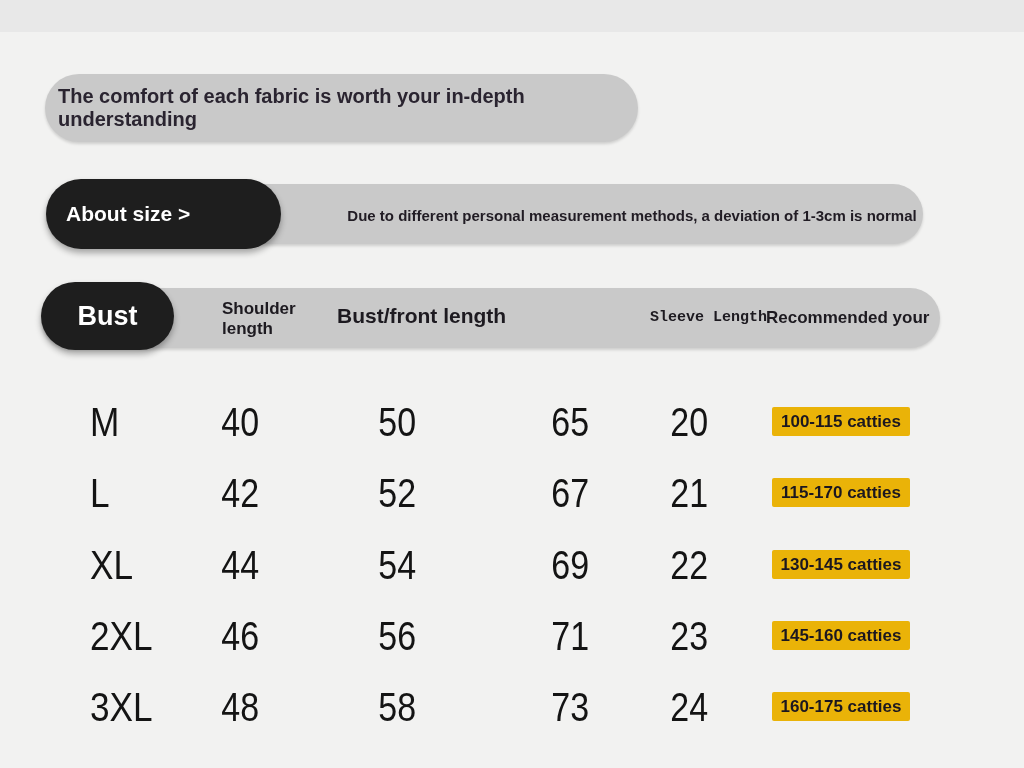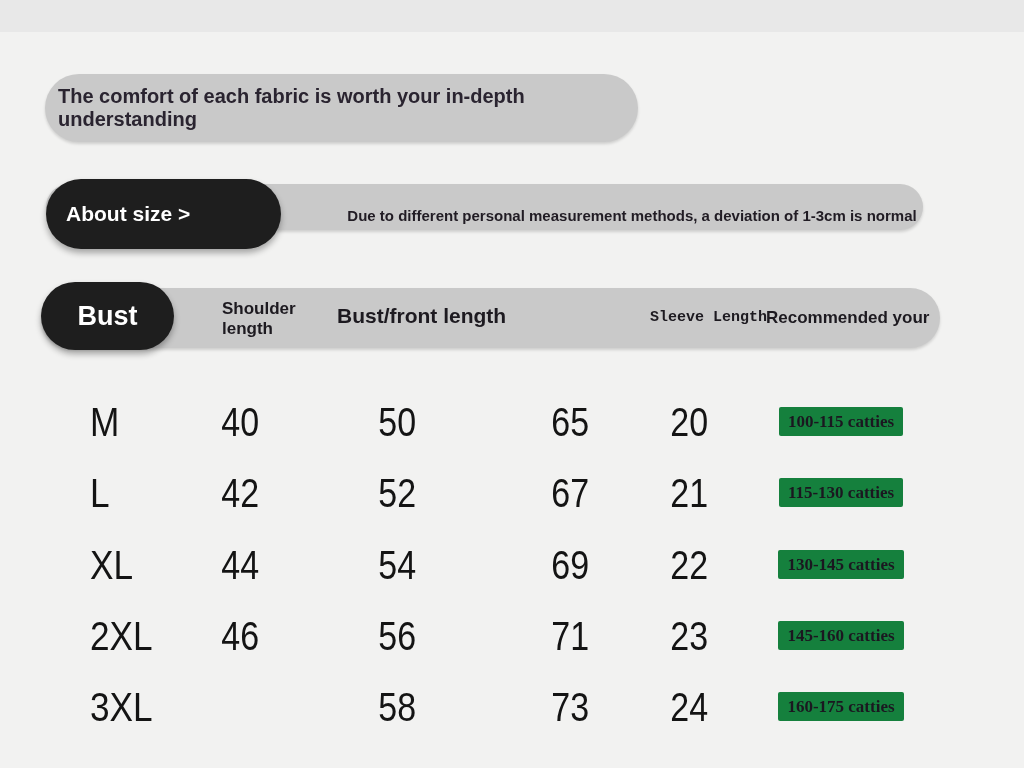--- a/index.html
+++ b/index.html
@@ -42,21 +42,21 @@
     padding-left: 13px;
     font-size: 20px;
     font-weight: bold;
     color: #2a2430;
     letter-spacing: 0px;
   }
 
   
   .about-note-pill {
     left: 46px; top: 152px;
-    width: 877px; height: 46px;
+    width: 877px; height: 60px;
     border-radius: 31px;
   }
   .about-note-text {
     position: absolute;
     left: 281px; top: 0;
     width: 610px; height: 62px;
     display: flex;
     align-items: center;
     justify-content: center;
     font-size: 15px;
@@ -161,24 +161,23 @@
   .c-bust     { left: 347px; width: 100px; }
   .c-front    { left: 520px; width: 100px; }
   .c-sleeve   { left: 639px; width: 100px; }
   .c-rec {
     left: 756px; width: 170px;
     font-size: 17px;
     font-weight: bold;
     color: #1b1720;
   }
   .c-rec .rec-patch {
-    background: #15803d;
+    background: #eab308;
     padding: 5px 9px;
     border-radius: 2px;
-    font-family: Liberation Serif, serif;
   }
 </style>
 </head>
 <body>
 
 <div class="page">
 
   <div class="pill-gray banner">
     <span class="banner-text">The comfort of each fabric is worth your in-depth understanding</span>
   </div>
@@ -207,21 +206,21 @@
     <div class="cell c-sleeve"><span class="num">20</span></div>
     <div class="cell c-rec"><span class="rec-patch">100-115 catties</span></div>
   </div>
 
   <div class="trow row-1">
     <div class="cell c-size"><span class="num">L</span></div>
     <div class="cell c-shoulder"><span class="num">42</span></div>
     <div class="cell c-bust"><span class="num">52</span></div>
     <div class="cell c-front"><span class="num">67</span></div>
     <div class="cell c-sleeve"><span class="num">21</span></div>
-    <div class="cell c-rec"><span class="rec-patch">115-130 catties</span></div>
+    <div class="cell c-rec"><span class="rec-patch">115-170 catties</span></div>
   </div>
 
   <div class="trow row-2">
     <div class="cell c-size"><span class="num">XL</span></div>
     <div class="cell c-shoulder"><span class="num">44</span></div>
     <div class="cell c-bust"><span class="num">54</span></div>
     <div class="cell c-front"><span class="num">69</span></div>
     <div class="cell c-sleeve"><span class="num">22</span></div>
     <div class="cell c-rec"><span class="rec-patch">130-145 catties</span></div>
   </div>
@@ -230,19 +229,20 @@
     <div class="cell c-size"><span class="num">2XL</span></div>
     <div class="cell c-shoulder"><span class="num">46</span></div>
     <div class="cell c-bust"><span class="num">56</span></div>
     <div class="cell c-front"><span class="num">71</span></div>
     <div class="cell c-sleeve"><span class="num">23</span></div>
     <div class="cell c-rec"><span class="rec-patch">145-160 catties</span></div>
   </div>
 
   <div class="trow row-4">
     <div class="cell c-size"><span class="num">3XL</span></div>
+    <div class="cell c-shoulder"><span class="num">48</span></div>
     <div class="cell c-bust"><span class="num">58</span></div>
     <div class="cell c-front"><span class="num">73</span></div>
     <div class="cell c-sleeve"><span class="num">24</span></div>
     <div class="cell c-rec"><span class="rec-patch">160-175 catties</span></div>
   </div>
 
 </div>
 
 </body></html>

